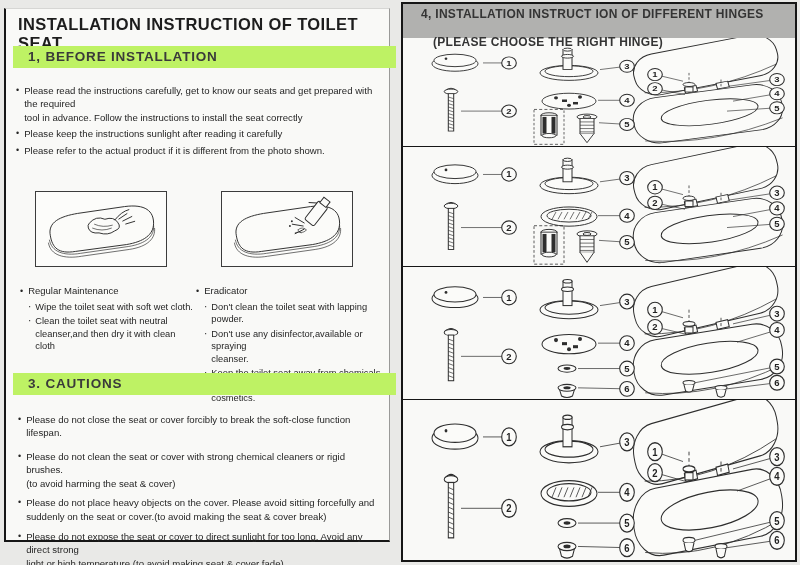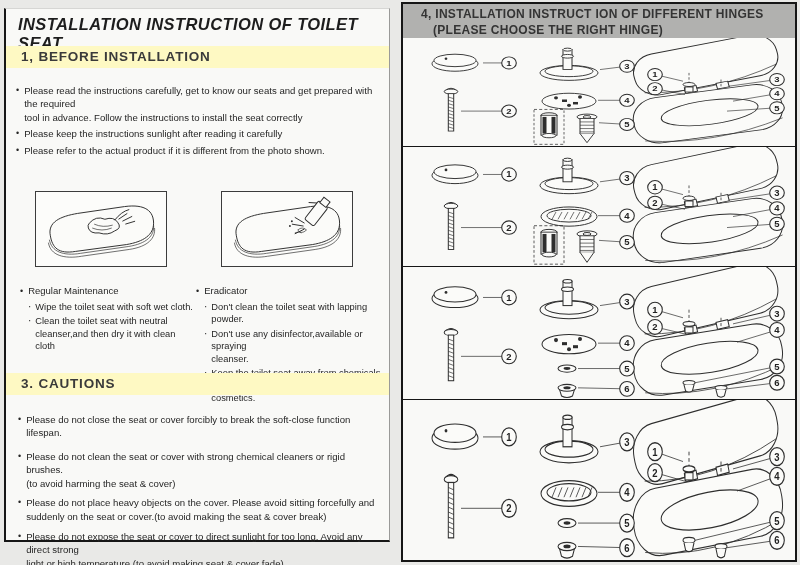--- a/index.html
+++ b/index.html
@@ -3,22 +3,22 @@
 <meta charset="utf-8">
 <style>
   html,body{margin:0;padding:0;}
   .page{position:relative;width:800px;height:565px;background:#e9e9e7;
         font-family:"Liberation Sans",sans-serif;overflow:hidden;color:#262626;}
   
   .left-col{position:absolute;left:4px;top:8px;width:386px;height:534px;background:#f9f9f7;
             border-left:2px solid #161616;border-bottom:2px solid #161616;
             border-top:1px solid #d6d6d4;border-right:1px solid #9a9a98;box-sizing:border-box;}
   .title{position:absolute;top:6px;left:12px;right:2px;margin:0;
-         font-size:16.5px;font-weight:bold;color:#1d1d1d;letter-spacing:.4px;font-style:italic;}
-  .bar{position:absolute;left:0;width:100%;height:22px;background:#fef9c3;color:#3a3a3a;
+         font-size:16.5px;font-weight:bold;color:#1d1d1d;letter-spacing:.4px;}
+  .bar{position:absolute;left:7px;width:100%;height:22px;background:#bef264;color:#3a3a3a;
        font-weight:bold;font-size:13.5px;line-height:22px;padding-left:15px;
        box-sizing:border-box;letter-spacing:.8px;}
   .bar1{top:37px}.bar2{top:140px}.bar3{top:364px}
   .sec1{position:absolute;top:75px;left:10px;right:6px;}
   .b-item{display:flex;gap:5px;font-size:9.6px;line-height:1.4;margin:0 0 3px 0;}
   .dot{font-size:9px;line-height:1.5;}
   .sdot{font-size:10px;line-height:1.2;}
   .bt{white-space:pre-line;}
   .figrow{position:absolute;top:182px;left:0;width:100%;height:76px;}
   .figbox{position:absolute;top:0;width:132px;height:76px;background:#fcfcfa;border:1px solid #3c3c3c;box-sizing:border-box;}
@@ -31,21 +31,21 @@
   .m-head{display:flex;gap:5px;font-size:9.5px;line-height:1.35;margin:0 0 2px 0;}
   .cautions{position:absolute;top:404px;left:12px;right:7px;}
   .cautions .b-item.c1{margin-bottom:10px;}
   .cautions .b-item.c2{margin-bottom:6px;}
   .cautions .b-item.c3{margin-bottom:7px;}
   
   .right-col{position:absolute;left:401px;top:2px;width:396px;height:560px;background:#f9f9f7;
              border:2px solid #161616;box-sizing:border-box;display:flex;flex-direction:column;}
   .bar4{background:#b1b1af;color:#343434;font-weight:bold;font-size:12px;line-height:1.3;
         padding:3px 4px 3px 18px;letter-spacing:.3px;height:34px;box-sizing:border-box;flex:none;}
-  .hl2{padding-left:12px;}
+  .hl2{padding-left:12px;margin-top:12px;}
   .hpanel{flex:none;border-top:1.5px solid #161616;overflow:hidden;}
   .hp0{height:108px;border-top:none;}
   .hp1{height:119px;}
   .hp2{height:132px;}
   .hp3{flex:1;}
   .hsvg{display:block;width:100%;height:100%;}
   
   .sh{fill:#fbfbf9;stroke:#2e2e2e;stroke-width:1;}
   .dk{fill:#2e2e2e;stroke:none;}
   .ln{stroke:#2e2e2e;fill:none;stroke-width:1;}

